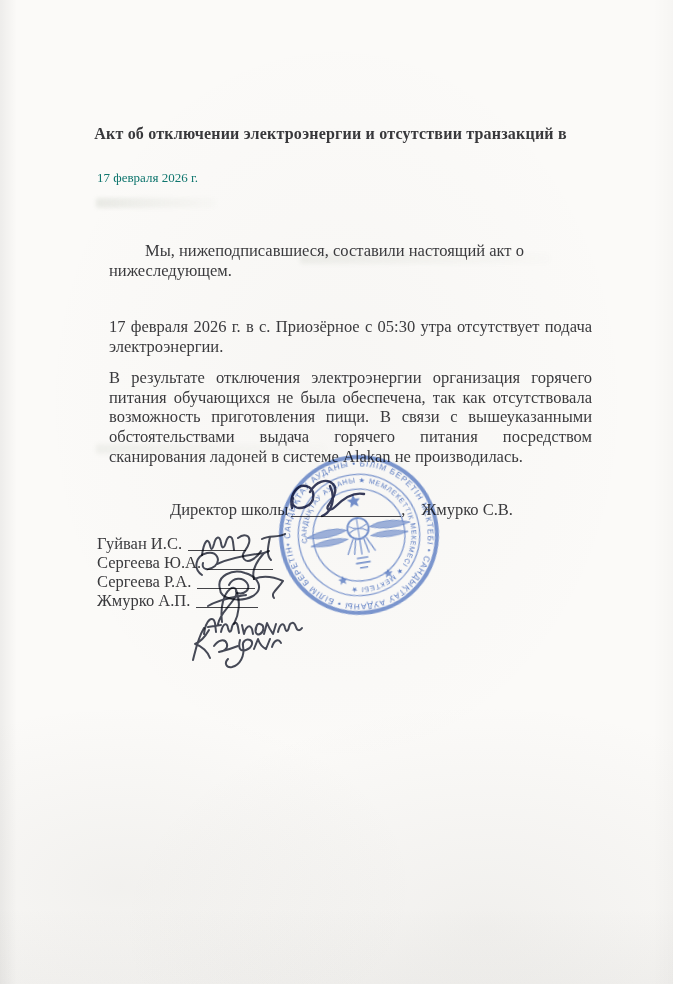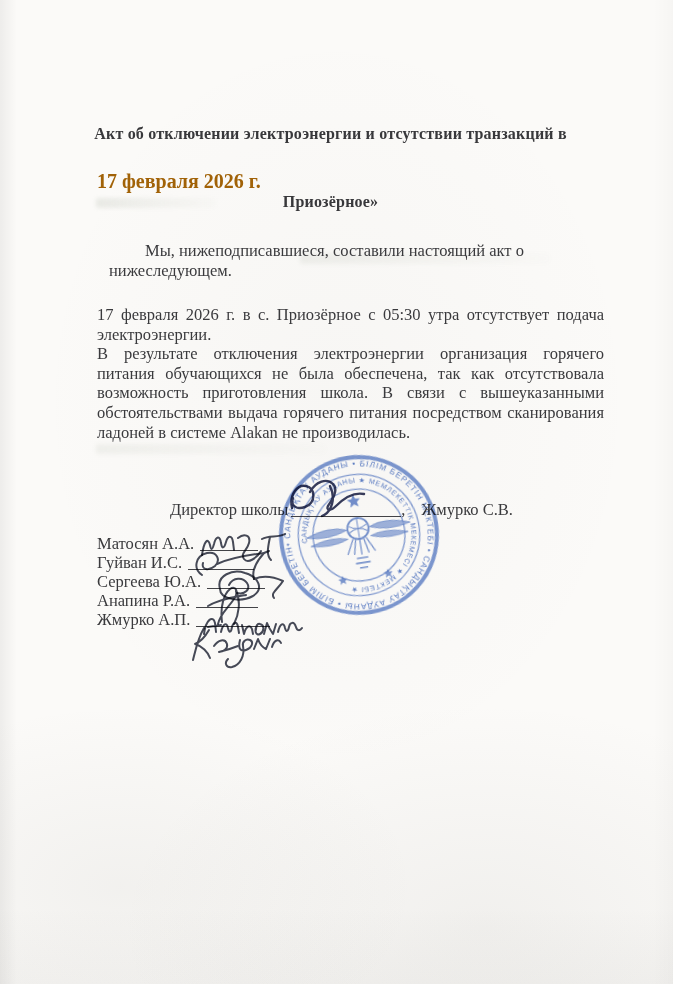--- a/index.html
+++ b/index.html
@@ -25,31 +25,31 @@
   }
   .bottom-strip { position:absolute; left:0; right:0; top:984px; height:24px; background:#ffffff; }
 
   .doc-title {
     position:absolute; left:76px; right:88px; top:78px;
     text-align:center; font-weight:bold; font-size:16px; line-height:22.5px;
     letter-spacing:.2px; color:#38383b; white-space:pre-wrap;
   }
   .doc-date {
     position:absolute; left:97px; top:170px;
-    font-weight:bold; font-size:20px; color:#a16207;
+    font-weight:normal; font-size:13px; color:#0f766e;
   }
   .intro {
     position:absolute; left:97px; top:229px; width:507px;
     font-size:16.5px; line-height:20px; text-indent:36px; margin:12px;
   }
   .bodytext {
     position:absolute; left:97px; top:305px; width:507px;
     font-size:16.5px; line-height:19.6px; text-align:justify;
   }
-  .bodytext p { margin:0; }
+  .bodytext p { margin:12px; }
 
   .uline { display:inline-block; border-bottom:1.4px solid #434347; transform:translateY(2px); }
 
   .director-row {
     position:absolute; left:170px; top:500px;
     font-size:16.5px; white-space:nowrap;
   }
   .director-row .uline { width:110px; margin-left:3px; }
   .director-row .dname { margin-left:16px; }
 
@@ -91,41 +91,39 @@
 <body>
 
 <div class="page">
 
   <div class="ghost g1"></div>
   <div class="ghost g2"></div>
   <div class="ghost g3"></div>
 
   <div class="doc-title">
     <div>Акт об отключении электроэнергии и отсутствии транзакций в</div>
-    <div>Приозёрное»</div>
   </div>
 
   <div class="doc-date">17 февраля 2026 г.</div>
 
   <p class="intro">Мы, нижеподписавшиеся, составили настоящий акт о нижеследующем.</p>
 
   <div class="bodytext">
     <p>17 февраля 2026 г. в с. Приозёрное с 05:30 утра отсутствует подача электроэнергии.</p>
-    <p>В результате отключения электроэнергии организация горячего питания обучающихся не была обеспечена, так как отсутствовала возможность приготовления школа. В связи с вышеуказанными обстоятельствами выдача горячего питания посредством сканирования ладоней в системе Alakan не производилась.</p>
+    <p>В результате отключения электроэнергии организация горячего питания обучающихся не была обеспечена, так как отсутствовала возможность приготовления пищи. В связи с вышеуказанными обстоятельствами выдача горячего питания посредством сканирования ладоней в системе Alakan не производилась.</p>
   </div>
 
   <div class="director-row">
     <span>Директор школы</span><span class="uline"></span><span>,</span><span class="dname">Жмурко С.В.</span>
   </div>
 
   <div class="signers">
-    <div class="signer-row"><span>Матосян А.А.</span><span class="uline"></span></div>
     <div class="signer-row"><span>Гуйван И.С.</span><span class="uline"></span></div>
     <div class="signer-row"><span>Сергеева Ю.А.</span><span class="uline"></span></div>
-    <div class="signer-row"><span>Анапина Р.А.</span><span class="uline"></span></div>
+    <div class="signer-row"><span>Сергеева Р.А.</span><span class="uline"></span></div>
     <div class="signer-row"><span>Жмурко А.П.</span><span class="uline"></span></div>
   </div>
 
   <svg class="stamp" viewBox="0 0 200 200">
     <g fill="none" stroke="#4f74c5">
       <circle cx="100" cy="100" r="95" stroke-width="5" opacity=".8"></circle>
       <circle cx="100" cy="100" r="74" stroke-width="1.6" opacity=".75"></circle>
       <circle cx="100" cy="100" r="56" stroke-width="1.6" opacity=".75"></circle>
     </g>
     <defs>

